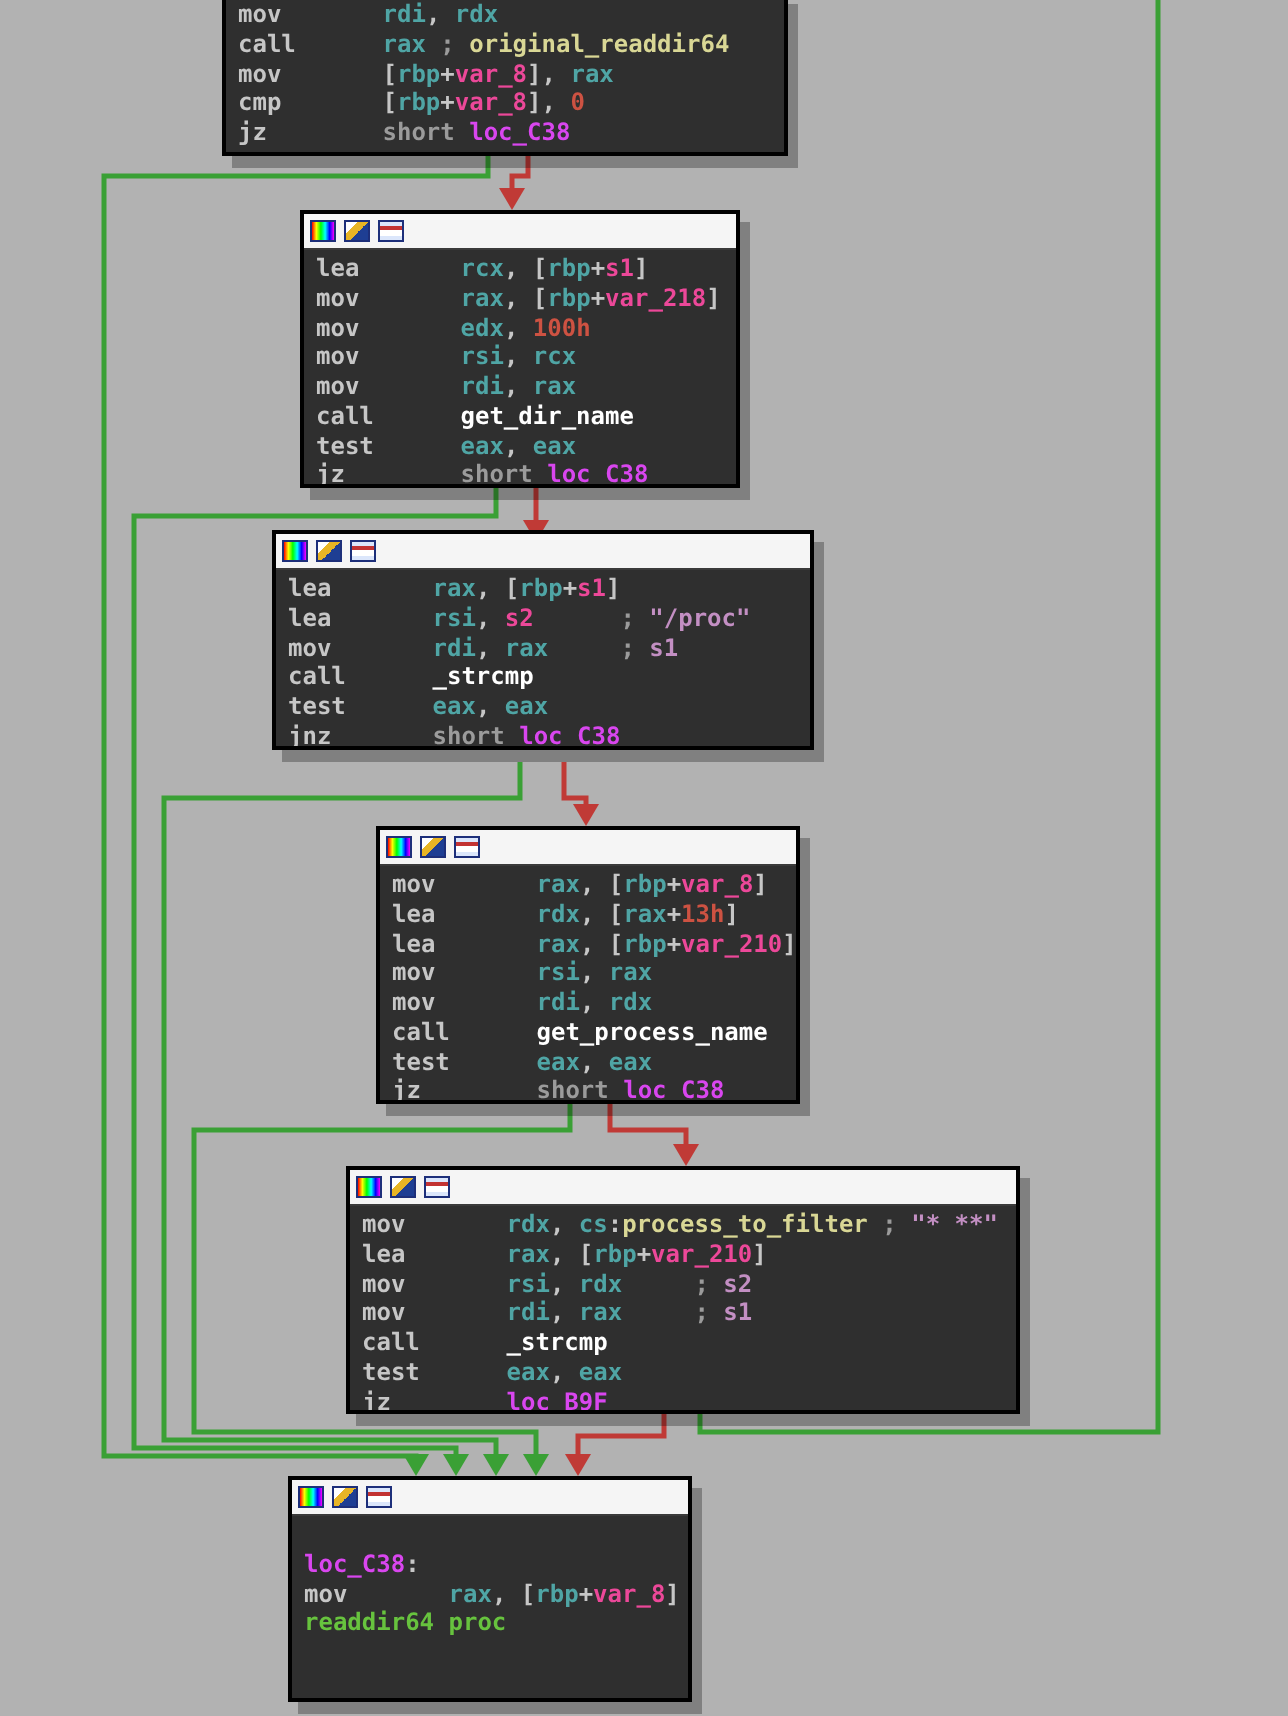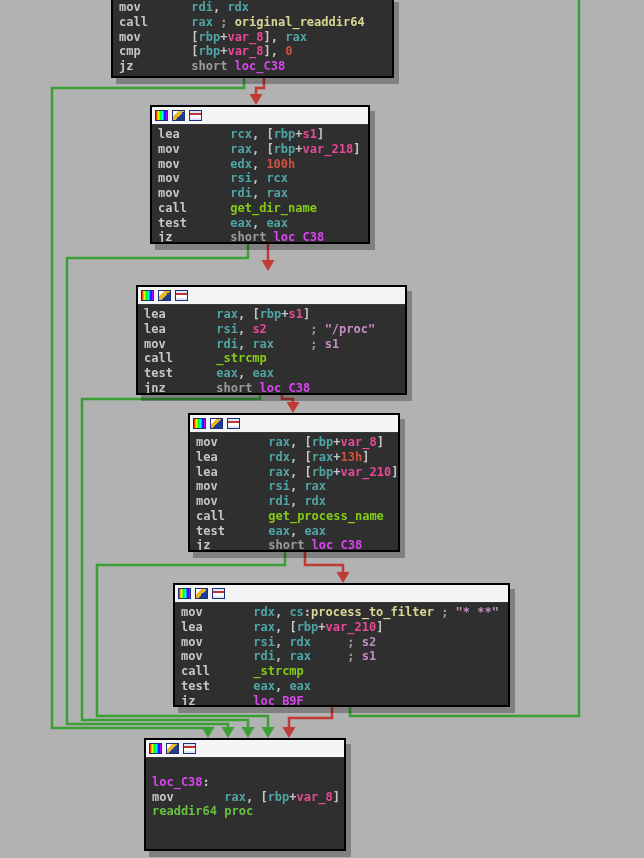--- a/index.html
+++ b/index.html
@@ -28,21 +28,21 @@
     white-space:pre;font:bold 12px "DejaVu Sans Mono","Liberation Mono",monospace;
     line-height:14.75px;height:14.75px;color:#c6c6c6;
   }
   .t-m  {color:#c6c6c6;}
   .t-kw {color:#9b9b9b;}
   .t-com{color:#9b9b9b;}
   .t-reg{color:#4fa5a5;}
   .t-var{color:#ec4899;text-align:right;}
   .t-num{color:#cd5242;}
   .t-lbl{color:#d946ef;}
-  .t-fn {color:#84cc16;}
+  .t-fn {color:#ffffff;}
   .t-dn {color:#d9d795;}
   .t-str{color:#c38fc3;}
   .t-grn{color:#67c33e;}
 </style>
 </head>
 <body>
 
 <div id="canvas">
     <svg id="edges" width="644" height="858">
       <polyline points="244,76 244,88 52,88 52,728 208,728 208,730" fill="none" stroke="#3aa035" stroke-width="2.5"></polyline>
@@ -84,21 +84,21 @@
         <div class="code-line"><span class="t-m">lea       </span><span class="t-reg">rcx</span><span class="t-m">, [</span><span class="t-reg">rbp</span><span class="t-m">+</span><span class="t-var">s1</span><span class="t-m">]</span></div>
         <div class="code-line"><span class="t-m">mov       </span><span class="t-reg">rax</span><span class="t-m">, [</span><span class="t-reg">rbp</span><span class="t-m">+</span><span class="t-var">var_218</span><span class="t-m">]</span></div>
         <div class="code-line"><span class="t-m">mov       </span><span class="t-reg">edx</span><span class="t-m">, </span><span class="t-num">100h</span></div>
         <div class="code-line"><span class="t-m">mov       </span><span class="t-reg">rsi</span><span class="t-m">, </span><span class="t-reg">rcx</span></div>
         <div class="code-line"><span class="t-m">mov       </span><span class="t-reg">rdi</span><span class="t-m">, </span><span class="t-reg">rax</span></div>
         <div class="code-line"><span class="t-m">call      </span><span class="t-fn">get_dir_name</span></div>
         <div class="code-line"><span class="t-m">test      </span><span class="t-reg">eax</span><span class="t-m">, </span><span class="t-reg">eax</span></div>
         <div class="code-line"><span class="t-m">jz        </span><span class="t-kw">short </span><span class="t-lbl">loc_C38</span></div>
       </div>
     </div>
-    <div class="block" style="left: 136px; top: 285px; width: 271px; height: 110px;">
+    <div class="block" style="left: 136px; top: 265px; width: 271px; height: 110px;">
       <div class="titlebar">
         <span class="nodeicon icon-colors"></span>
         <span class="nodeicon icon-edit"></span>
         <span class="nodeicon icon-group"></span>
       </div>
       <div class="code">
         <div class="code-line"><span class="t-m">lea       </span><span class="t-reg">rax</span><span class="t-m">, [</span><span class="t-reg">rbp</span><span class="t-m">+</span><span class="t-var">s1</span><span class="t-m">]</span></div>
         <div class="code-line"><span class="t-m">lea       </span><span class="t-reg">rsi</span><span class="t-m">, </span><span class="t-var">s2</span><span class="t-com">      ; </span><span class="t-str">"/proc"</span></div>
         <div class="code-line"><span class="t-m">mov       </span><span class="t-reg">rdi</span><span class="t-m">, </span><span class="t-reg">rax</span><span class="t-com">     ; </span><span class="t-str">s1</span></div>
         <div class="code-line"><span class="t-m">call      </span><span class="t-fn">_strcmp</span></div>

